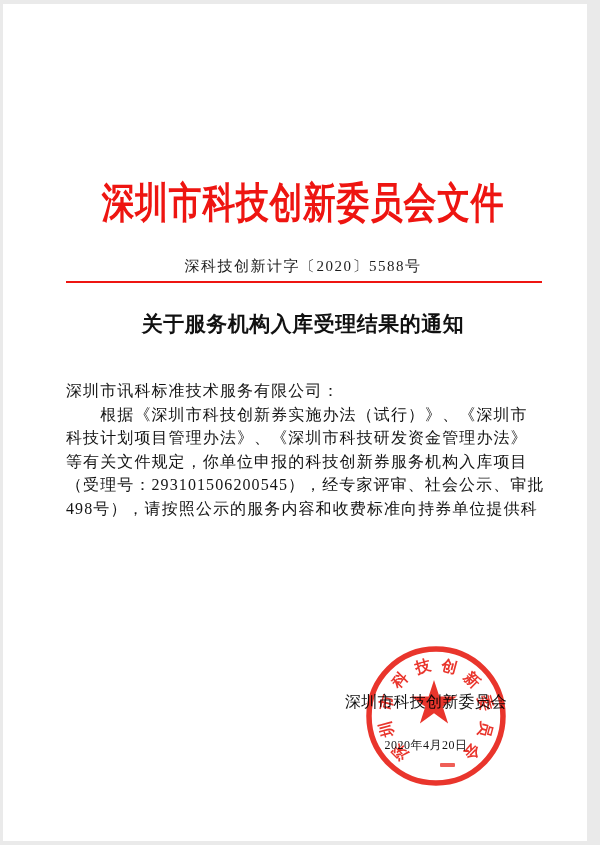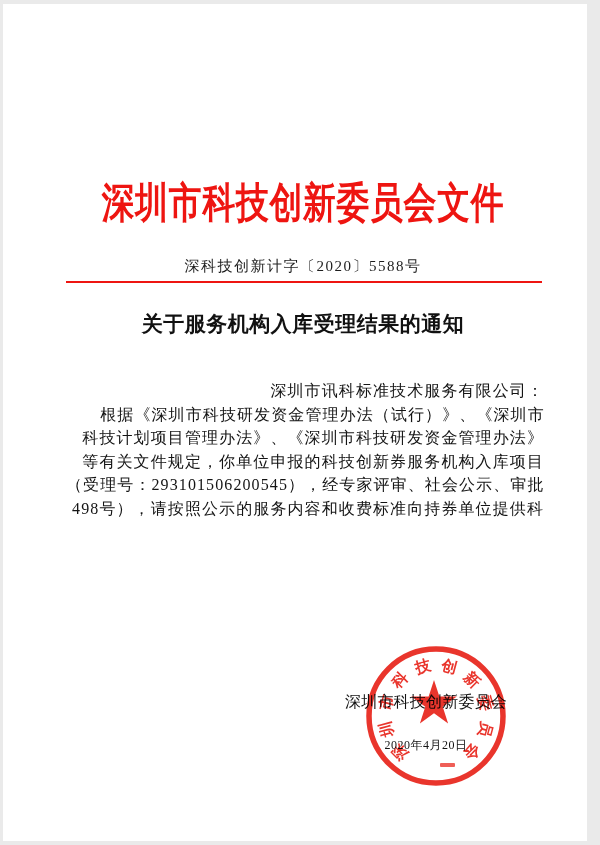--- a/index.html
+++ b/index.html
@@ -34,21 +34,21 @@
     background:var(--red,#ee1511);
   }
   .notice-title{
     position:absolute;left:0;top:306px;width:600px;
     text-align:center;
     font-size:21px;font-weight:bold;color:#111;
     letter-spacing:0.5px;margin:0;
   }
   .body-text{
     position:absolute;left:63px;top:375px;width:478px;
-    font-size:16px;color:#141414;text-align:right;
+    font-size:16px;color:#141414;
   }
   .bline{
     line-height:23.5px;height:23.5px;
     letter-spacing:1.1px;
     white-space:nowrap;
   }
   .signature{
     position:absolute;left:338px;top:688px;width:170px;
     text-align:center;color:#141414;
     z-index:2;
@@ -79,21 +79,21 @@
   <h1 class="org-title">深圳市科技创新委员会文件</h1>
 
   <div class="doc-number">深科技创新计字〔2020〕5588号</div>
 
   <div class="red-rule"></div>
 
   <h2 class="notice-title">关于服务机构入库受理结果的通知</h2>
 
   <div class="body-text">
       <div class="bline">深圳市讯科标准技术服务有限公司：</div>
-      <div class="bline">　　根据《深圳市科技研发资金管理办法（试行）》、《深圳市</div>
+      <div class="bline">　　根据《深圳市科技创新券实施办法（试行）》、《深圳市</div>
       <div class="bline">科技计划项目管理办法》、《深圳市科技研发资金管理办法》</div>
       <div class="bline">等有关文件规定，你单位申报的科技创新券服务机构入库项目</div>
       <div class="bline">（受理号：293101506200545），经专家评审、社会公示、审批</div>
       <div class="bline">498号），请按照公示的服务内容和收费标准向持券单位提供科</div>
     </div>
 
   <div class="signature">
     <div class="sig-org">深圳市科技创新委员会</div>
     <div class="sig-date">2020年4月20日</div>
   </div>

